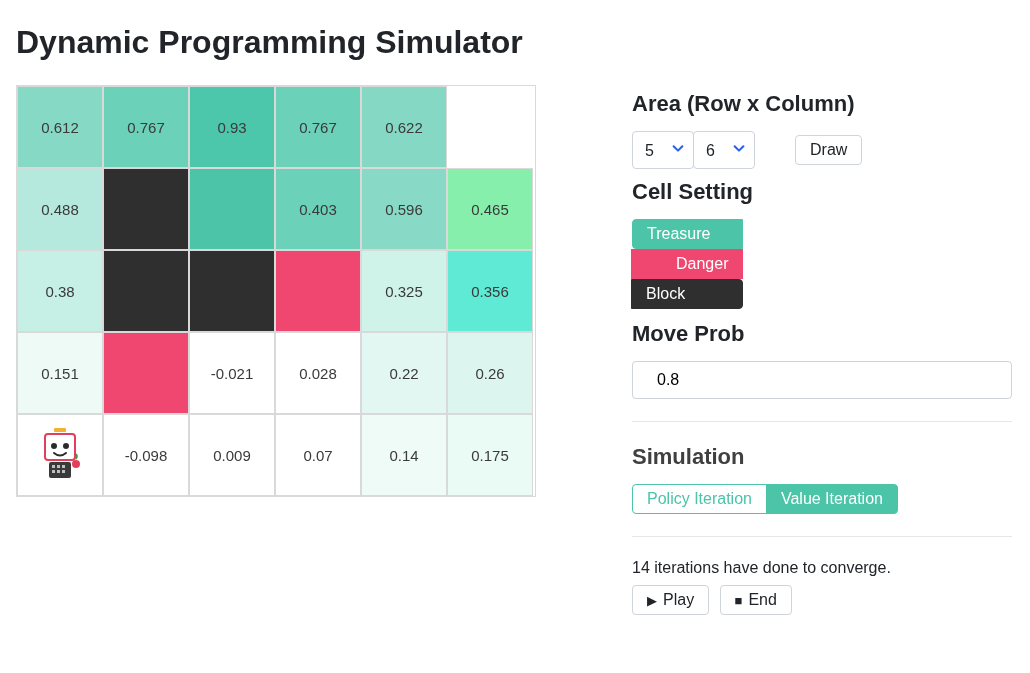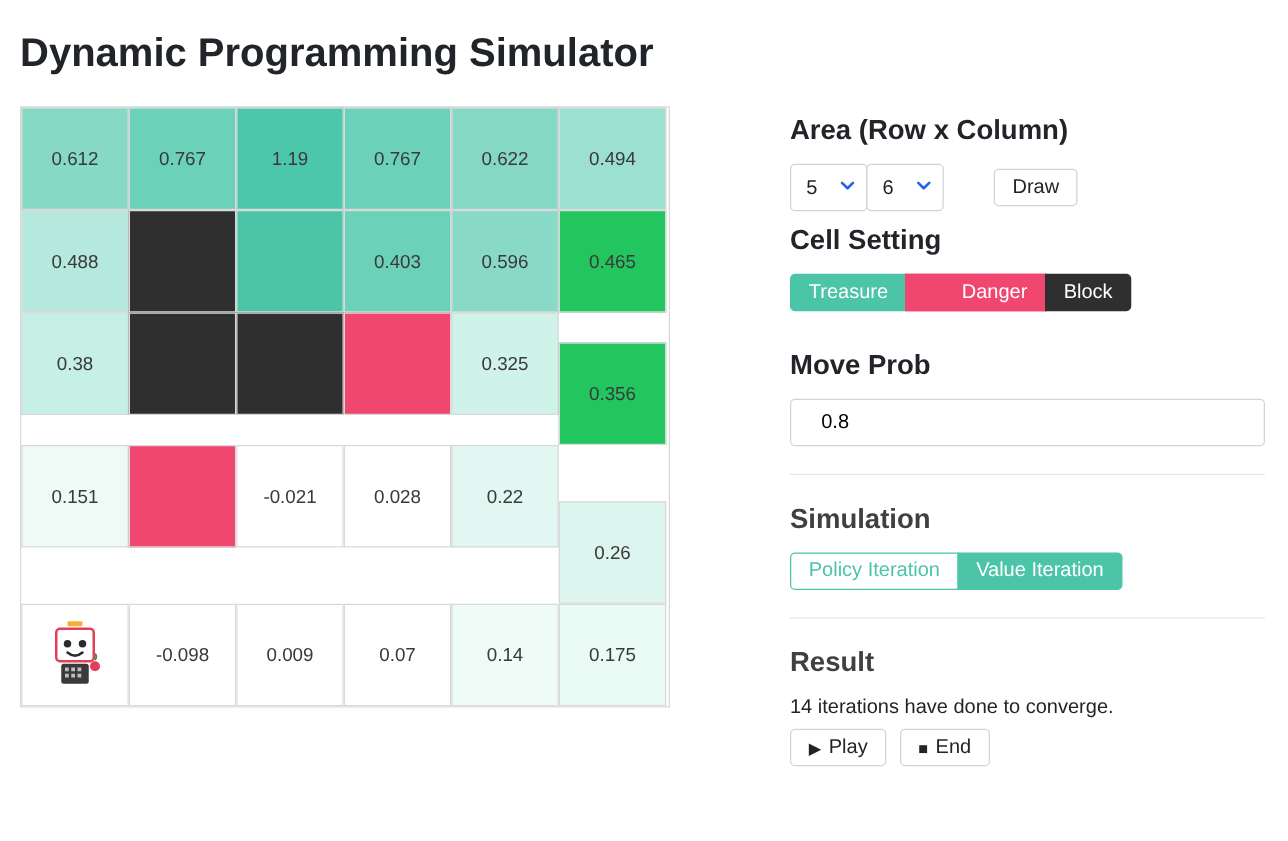--- a/index.html
+++ b/index.html
@@ -140,48 +140,47 @@
 
 <h1 class="page-title">Dynamic Programming Simulator</h1>
 
 <div class="layout">
 
   <div class="left-col">
     <div class="grid-wrap" id="grid">
         <div class="grid-row">
           <div class="grid-cell" style="background: rgb(134, 217, 197);">0.612</div>
           <div class="grid-cell" style="background: rgb(107, 209, 185);">0.767</div>
-          <div class="grid-cell" style="background: rgb(77, 199, 171);">1.19</div>
+          <div class="grid-cell" style="background: rgb(77, 199, 171);">0.93</div>
           <div class="grid-cell" style="background: rgb(107, 209, 185);">0.767</div>
           <div class="grid-cell" style="background: rgb(132, 216, 196);">0.622</div>
-          <div class="grid-cell" style="background: rgb(155, 224, 208);">0.494</div>
         </div>
         <div class="grid-row">
           <div class="grid-cell" style="background: rgb(182, 233, 221);">0.488</div>
           <div class="grid-cell" style="background: rgb(47, 47, 47);"></div>
           <div class="grid-cell" style="background: rgb(75, 196, 168);"></div>
           <div class="grid-cell" style="background: rgb(107, 209, 185);">0.403</div>
           <div class="grid-cell" style="background: rgb(136, 218, 198);">0.596</div>
-          <div class="grid-cell" style="background: #22c55e;">0.465</div>
+          <div class="grid-cell" style="background: #86efac;">0.465</div>
         </div>
         <div class="grid-row">
           <div class="grid-cell" style="background: rgb(198, 239, 229);">0.38</div>
           <div class="grid-cell" style="background: rgb(47, 47, 47);"></div>
           <div class="grid-cell" style="background: rgb(47, 47, 47);"></div>
           <div class="grid-cell" style="background: rgb(239, 71, 111);"></div>
           <div class="grid-cell" style="background: rgb(207, 242, 233);">0.325</div>
-          <div class="grid-cell" style="background: #22c55e; margin-top: 24px;">0.356</div>
+          <div class="grid-cell" style="background: #5eead4;">0.356</div>
         </div>
         <div class="grid-row">
           <div class="grid-cell" style="background: rgb(237, 250, 246);">0.151</div>
           <div class="grid-cell" style="background: rgb(239, 71, 111);"></div>
           <div class="grid-cell" style="background: rgb(255, 255, 255);">-0.021</div>
           <div class="grid-cell" style="background: rgb(255, 255, 255);">0.028</div>
           <div class="grid-cell" style="background: rgb(226, 247, 241);">0.22</div>
-          <div class="grid-cell" style="background: rgb(220, 245, 238); margin-top: 45px;">0.26</div>
+          <div class="grid-cell" style="background: rgb(220, 245, 238);">0.26</div>
         </div>
         <div class="grid-row">
           <div class="grid-cell robot-cell" style="background: rgb(255, 255, 255);">
             <span>
               <svg width="50" height="58" viewBox="0 0 50 58">
     <rect x="19" y="2" width="12" height="4" rx="1" fill="#f2b134"></rect>
     <rect x="10" y="8" width="30" height="26" rx="3" fill="#ffffff" stroke="#e43f5a" stroke-width="2"></rect>
     <circle cx="19" cy="20" r="3" fill="#2b2b2b"></circle>
     <circle cx="31" cy="20" r="3" fill="#2b2b2b"></circle>
     <path d="M19 27 q6 5 12 0" fill="none" stroke="#2b2b2b" stroke-width="2" stroke-linecap="round"></path>
@@ -229,42 +228,41 @@
           <svg width="14" height="14" viewBox="0 0 16 16">
               <path fill="none" stroke="#2563eb" stroke-width="2.4" stroke-linecap="round" stroke-linejoin="round" d="M3 6l5 5 5-5"></path>
             </svg>
         </span>
       </div>
       <button class="btn btn-draw">Draw</button>
     </div>
 
     <div class="section-title">Cell Setting</div>
 
-    <div class="btn-group" style="margin-bottom:24px;">
+    <div class="btn-group" style="margin-bottom:6px;flex-direction:column;">
       <button class="btn btn-teal">Treasure</button>
       <button class="btn btn-red">Danger</button>
       <button class="btn btn-dark">Block</button>
     </div>
 
     <div class="section-title">Move Prob</div>
 
     <input type="number" step="0.1" class="input-spinner" value="0.8" style="">
 
     <hr class="sep">
 
     <div class="section-title green">Simulation</div>
 
     <div class="btn-group">
       <button class="btn btn-outline-teal">Policy Iteration</button>
       <button class="btn btn-teal">Value Iteration</button>
     </div>
 
     <hr class="sep">
 
-    <div class="section-title green">Result</div>
 
     <div class="result-text">14 iterations have done to converge.</div>
 
     <div class="play-row">
       <button class="btn">
         <span class="glyph">▶</span>
           <span>Play</span>
       </button>
       <button class="btn">
         <span class="glyph">■</span>

